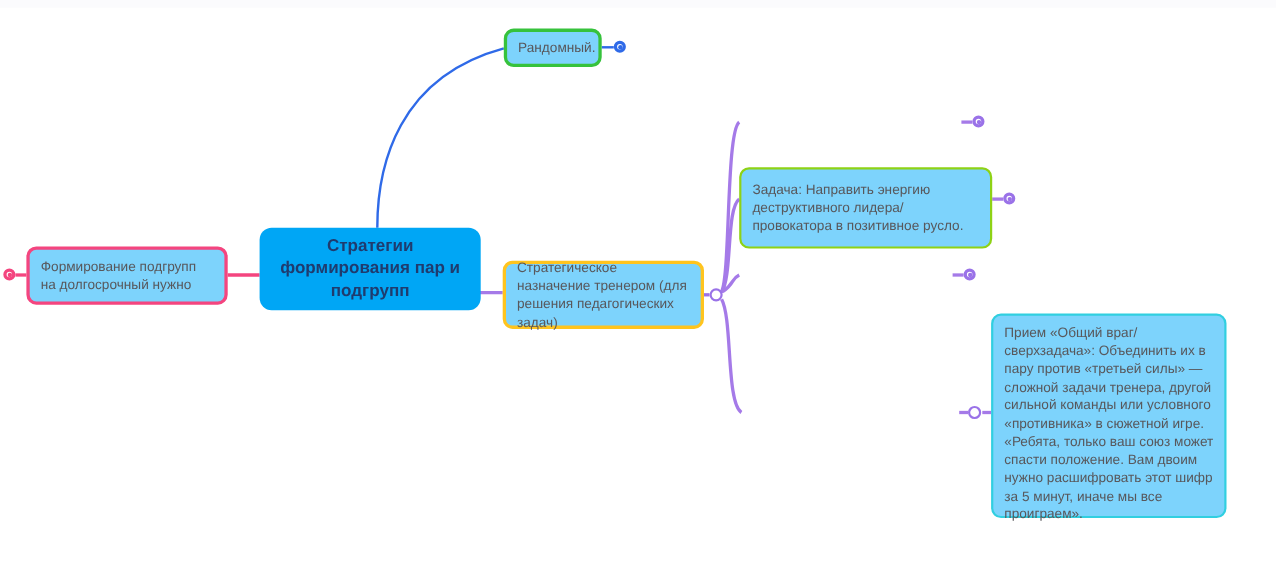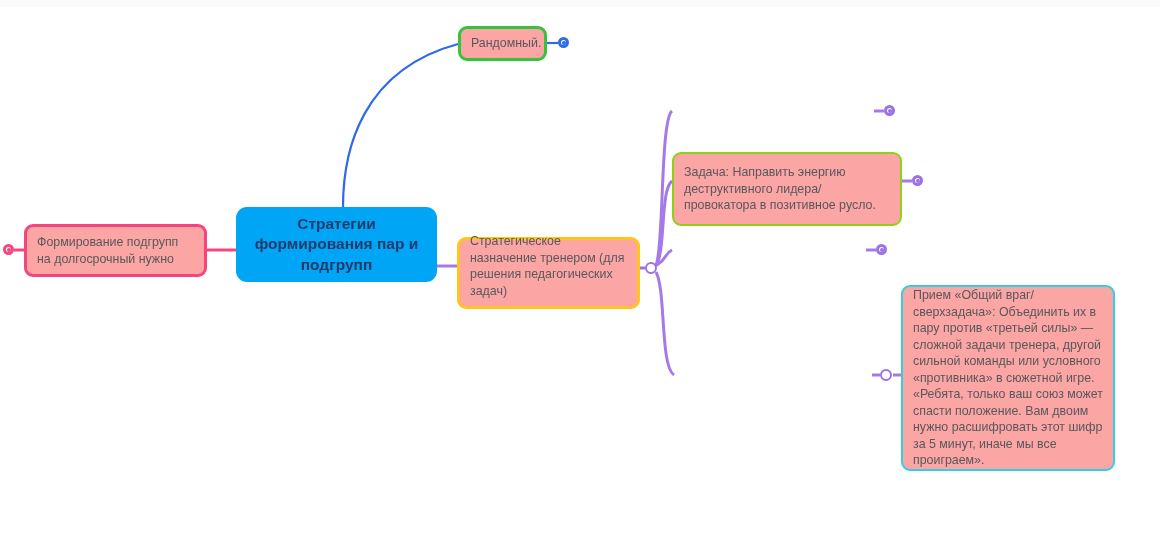--- a/index.html
+++ b/index.html
@@ -25,21 +25,21 @@
   #edges {
     position: absolute;
     left: 0; top: 0;
     width: 1160px; height: 533px;
     pointer-events: none;
   }
 
   
   .node {
     position: absolute;
-    background: #fca5a5;
+    background: #7dd3fc;
     border-radius: 9px;
     display: flex;
     align-items: center;
     line-height: 1.33;
     color: #58585c;
     font-size: 12.4px;
     padding: 7px 10px;
     z-index: 4;
   }
   .node .txt { display: block; width: 100%; }
@@ -134,32 +134,32 @@
   </div>
 
   <div class="node" id="node-root" style="left:236px; top:207px; width:201px; height:75px;">
     <span class="txt">Стратегии формирования пар и подгрупп</span>
   </div>
 
   <div class="node" id="node-random" style="left:458px; top:26px; width:89px; height:35px;">
     <span class="txt">Рандомный.</span>
   </div>
 
-  <div class="node" id="node-strategic" style="left:457px; top:237px; width:183px; height:72px;align-items:flex-end;">
+  <div class="node" id="node-strategic" style="left:457px; top:237px; width:183px; height:62px;">
     <span class="txt">Стратегическое назначение тренером (для решения педагогических задач)</span>
   </div>
 
 
   <div class="node" id="node-task-2" style="left:672px; top:152px; width:230px; height:74px;">
     <span class="txt">Задача: Направить энергию деструктивного лидера/провокатора в позитивное русло.</span>
   </div>
 
 
 
-  <div class="node" id="node-technique" style="left:901px; top:285px; width:214px; height:186px; align-items:center;">
+  <div class="node" id="node-technique" style="left:901px; top:285px; width:214px; height:186px; align-items:flex-start;">
     <span class="txt">Прием «Общий враг/сверхзадача»: Объединить их в пару против «третьей силы» — сложной задачи тренера, другой сильной команды или условного «противника» в сюжетной игре. «Ребята, только ваш союз может спасти положение. Вам двоим нужно расшифровать этот шифр за 5 минут, иначе мы все проиграем».</span>
   </div>
 
   <div class="dot dot-filled dot-pink" style="left:3px; top:244px;"></div>
 
   <div class="dot dot-filled dot-blue" style="left:558px; top:37px;"></div>
 
   <div class="dot dot-hollow dot-purple" style="left:645px; top:262px;"></div>
 
   <div class="dot dot-filled dot-purple" style="left:884px; top:105px;"></div>

